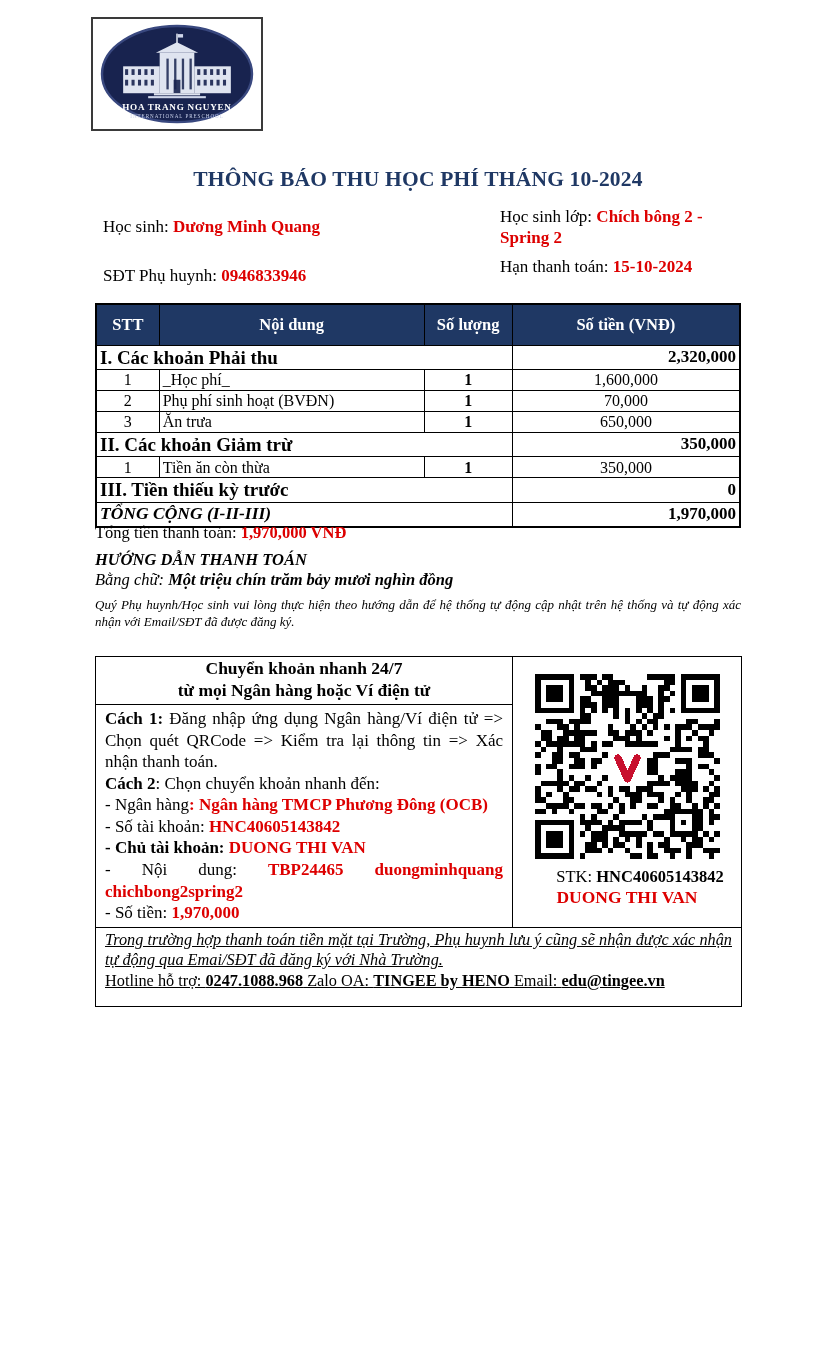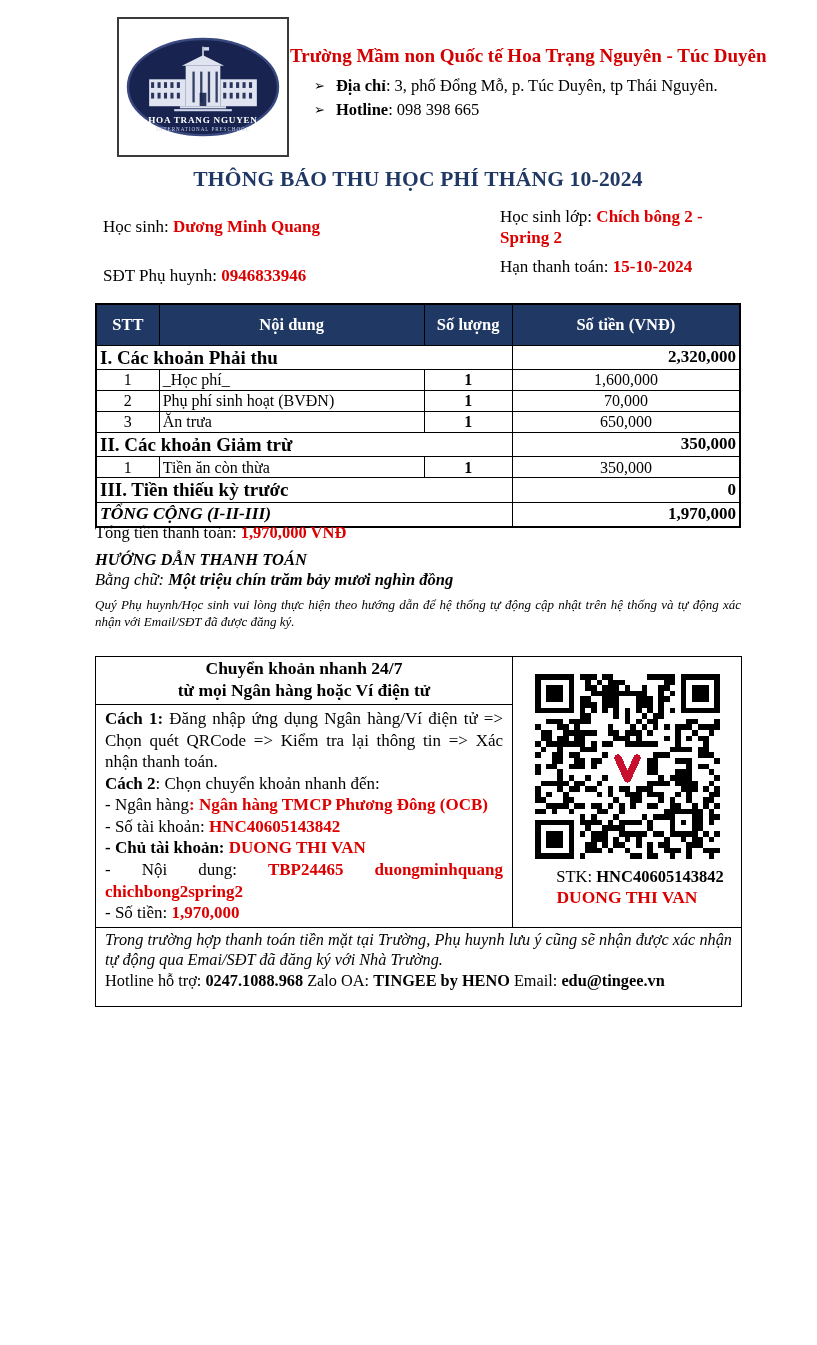--- a/index.html
+++ b/index.html
@@ -1,21 +1,21 @@
 <!DOCTYPE html>
 <html><head>
 <meta charset="utf-8">
 <style>
   html,body{margin:0;padding:0;background:#fff;}
   .page{
     position:relative;width:817px;height:1345px;background:#fff;overflow:hidden;
     font-family:"Liberation Serif","DejaVu Serif",serif;color:#000;
   }
   
-  .logo-box{position:absolute;left:117px;top:17px;width:172px;height:140px;
+  .logo-box{position:absolute;left:91px;top:17px;width:172px;height:114px;
     border:2px solid #3a3a3a;box-sizing:border-box;background:#fff;
     display:flex;align-items:center;justify-content:center;}
   .school-block{position:absolute;left:290px;top:44px;width:495px;}
   .school-name{color:#d20000;font-weight:bold;font-size:19px;line-height:1.22;margin-bottom:7px;}
   .bullet-line{font-size:16.5px;line-height:1.42;padding-left:24px;}
   .bullet-arrow{display:inline-block;margin-right:11px;font-size:13px;position:relative;top:-1px;}
   .blabel{font-weight:bold;}
   
   .doc-title{position:absolute;left:95px;top:167px;width:646px;text-align:center;
     color:#1f3864;font-weight:bold;font-size:21.5px;letter-spacing:.2px;}
@@ -47,21 +47,21 @@
     border:1.5px solid #000;table-layout:fixed;font-size:17px;}
   .transfer-table td{border:1.5px solid #000;vertical-align:top;}
   .t-head{height:45px;text-align:center;font-weight:bold;font-size:17.5px;line-height:1.25;
     vertical-align:middle;padding:1px 4px;}
   .t-instr{height:207px;padding:3px 9px 3px 9px;text-align:justify;line-height:1.27;}
   .t-instr p{margin:0;}
   .t-qr{width:228px;text-align:center;padding-top:17px;}
   .stk-line{font-size:16.5px;margin-top:3px;padding-left:26px;}
   .qr-holder{color:#dd0000;font-weight:bold;font-size:17.5px;}
   .t-footer{height:74px;padding:2px 9px;line-height:1.25;font-size:16.3px;}
-  .t-footer p{margin:0;text-align:justify;}
+  .t-footer p{margin:0;text-align:justify;text-decoration:underline;}
   .boldseg{font-weight:bold;}
 </style>
 </head>
 <body>
 
 <div class="page">
 
   <div class="logo-box">
     <svg viewBox="0 0 160 104" width="160" height="100">
       <ellipse cx="80" cy="52" rx="78" ry="50" fill="#18234f"></ellipse>
@@ -99,29 +99,20 @@
           <rect x="127.8" y="47" width="3.2" height="6"></rect>
           <rect x="127.8" y="58" width="3.2" height="6"></rect>
         </g>
       <rect x="56" y="72" width="48" height="2.2" fill="#dfe4f0"></rect>
       <rect x="50" y="75" width="60" height="2.2" fill="#cfd6ea"></rect>
       <text x="80" y="89" text-anchor="middle" font-size="9.5" font-weight="bold" fill="#ffffff" letter-spacing="0.8" font-family="Liberation Serif, DejaVu Serif, serif">HOA TRANG NGUYEN</text>
       <text x="80" y="98" text-anchor="middle" font-size="5.3" fill="#c9d1ea" letter-spacing="1" font-family="Liberation Serif, DejaVu Serif, serif">INTERNATIONAL PRESCHOOL</text>
     </svg>
   </div>
 
-  <div class="school-block">
-    <div class="school-name">Trường Mầm non Quốc tế Hoa Trạng Nguyên - Túc Duyên</div>
-    <div class="bullet-line">
-      <span class="bullet-arrow">➢</span><span class="blabel">Địa chỉ</span><span>: 3, phố Đổng Mỗ, p. Túc Duyên, tp Thái Nguyên.</span>
-    </div>
-    <div class="bullet-line">
-      <span class="bullet-arrow">➢</span><span class="blabel">Hotline</span><span>: 098 398 665</span>
-    </div>
-  </div>
 
   <div class="doc-title">THÔNG BÁO THU HỌC PHÍ THÁNG 10-2024</div>
 
   <div class="info-item" style="left:103px;top:217px;">
     <span>Học sinh: </span><span class="redv">Dương Minh Quang</span>
   </div>
   <div class="info-item" style="left:500px;top:207px;width:240px;">
     <span>Học sinh lớp: </span><span class="redv">Chích bông 2 - Spring 2</span>
   </div>
   <div class="info-item" style="left:103px;top:266px;">

